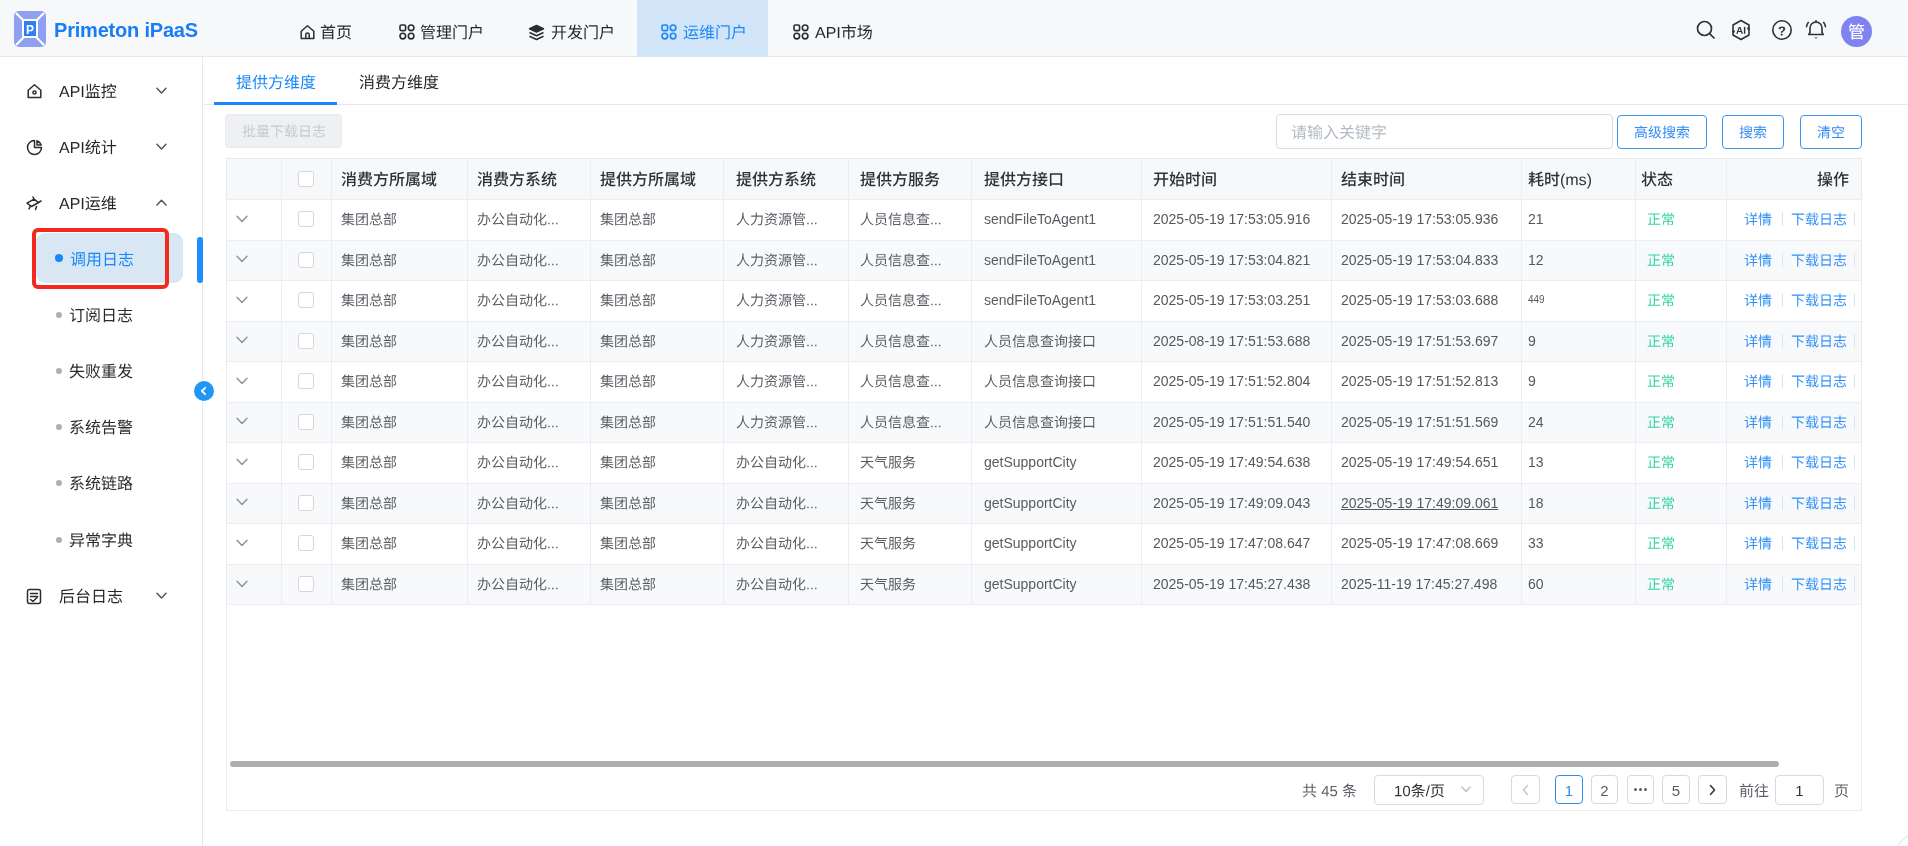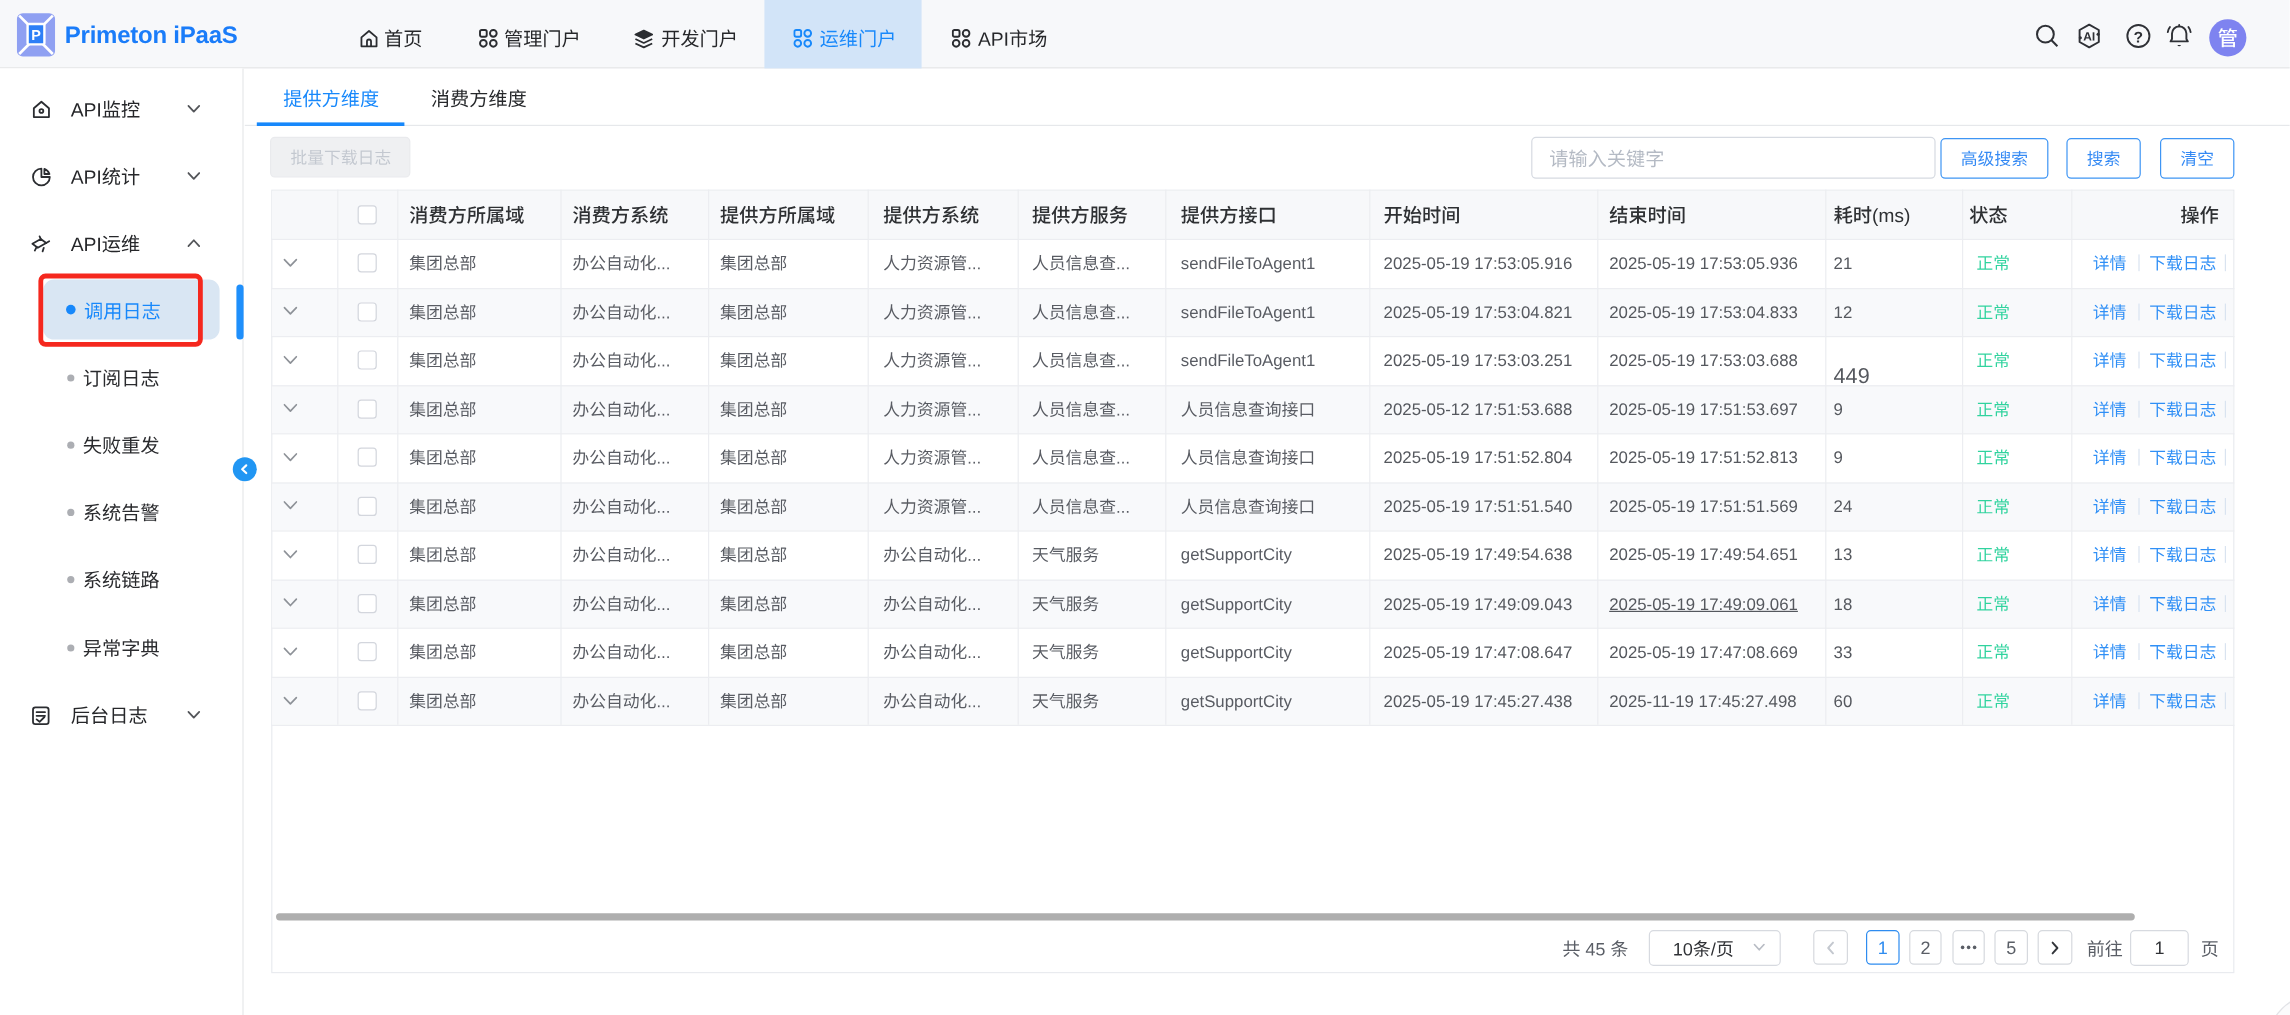--- a/index.html
+++ b/index.html
@@ -783,21 +783,21 @@
       <use href="#gcr606f" x="3000"></use>
       <use href="#gcr67e5" x="4000"></use>
       <use href="#glr2e" x="5000"></use>
       <use href="#glr2e" x="5278"></use>
       <use href="#glr2e" x="5556"></use>
     </svg>
   </div>
 <div style="position:absolute;left:984.0px;top:293.2px;font-size:14px;color:#595c63;font-weight:400;white-space:nowrap;letter-spacing:0;line-height:14px;">sendFileToAgent1</div>
 <div style="position:absolute;left:1153.0px;top:293.2px;font-size:14px;color:#55585e;font-weight:400;white-space:nowrap;letter-spacing:0;line-height:14px;">2025-05-19 17:53:03.251</div>
 <div style="position:absolute;left:1341.0px;top:293.2px;font-size:14px;color:#55585e;font-weight:400;white-space:nowrap;letter-spacing:0;line-height:14px;">2025-05-19 17:53:03.688</div>
-<div style="position:absolute;left:1528.0px;top:293.2px;font-size:18px;color:#55585e;font-weight:400;white-space:nowrap;letter-spacing:0;line-height:14px;margin-top:13px;">449</div>
+<div style="position:absolute;left:1528.0px;top:293.2px;font-size:10px;color:#55585e;font-weight:400;white-space:nowrap;letter-spacing:0;line-height:14px;">449</div>
 <div style="position:absolute;left:1646.8px;top:293.2px;line-height:0">
     <svg class="zt" style="width:28.0px;height:14px;color:#30d39e;" viewBox="0 -880 2000 1000">
       <use href="#gcr6b63" x="0"></use>
       <use href="#gcr5e38" x="1000"></use>
     </svg>
   </div>
 <div style="position:absolute;left:1744.0px;top:293.2px;line-height:0">
     <svg class="zt" style="width:28.0px;height:14px;color:#2f8ff6;" viewBox="0 -880 2000 1000">
       <use href="#gcr8be6" x="0"></use>
       <use href="#gcr60c5" x="1000"></use>
@@ -874,21 +874,21 @@
       <use href="#gcr4eba" x="0"></use>
       <use href="#gcr5458" x="1000"></use>
       <use href="#gcr4fe1" x="2000"></use>
       <use href="#gcr606f" x="3000"></use>
       <use href="#gcr67e5" x="4000"></use>
       <use href="#gcr8be2" x="5000"></use>
       <use href="#gcr63a5" x="6000"></use>
       <use href="#gcr53e3" x="7000"></use>
     </svg>
   </div>
-<div style="position:absolute;left:1153.0px;top:333.8px;font-size:14px;color:#55585e;font-weight:400;white-space:nowrap;letter-spacing:0;line-height:14px;">2025-05-12 17:51:53.688</div>
+<div style="position:absolute;left:1153.0px;top:333.8px;font-size:14px;color:#55585e;font-weight:400;white-space:nowrap;letter-spacing:0;line-height:14px;">2025-08-19 17:51:53.688</div>
 <div style="position:absolute;left:1341.0px;top:333.8px;font-size:14px;color:#55585e;font-weight:400;white-space:nowrap;letter-spacing:0;line-height:14px;">2025-05-19 17:51:53.697</div>
 <div style="position:absolute;left:1528.0px;top:333.8px;font-size:14px;color:#55585e;font-weight:400;white-space:nowrap;letter-spacing:0;line-height:14px;">9</div>
 <div style="position:absolute;left:1646.8px;top:333.8px;line-height:0">
     <svg class="zt" style="width:28.0px;height:14px;color:#30d39e;" viewBox="0 -880 2000 1000">
       <use href="#gcr6b63" x="0"></use>
       <use href="#gcr5e38" x="1000"></use>
     </svg>
   </div>
 <div style="position:absolute;left:1744.0px;top:333.8px;line-height:0">
     <svg class="zt" style="width:28.0px;height:14px;color:#2f8ff6;" viewBox="0 -880 2000 1000">

